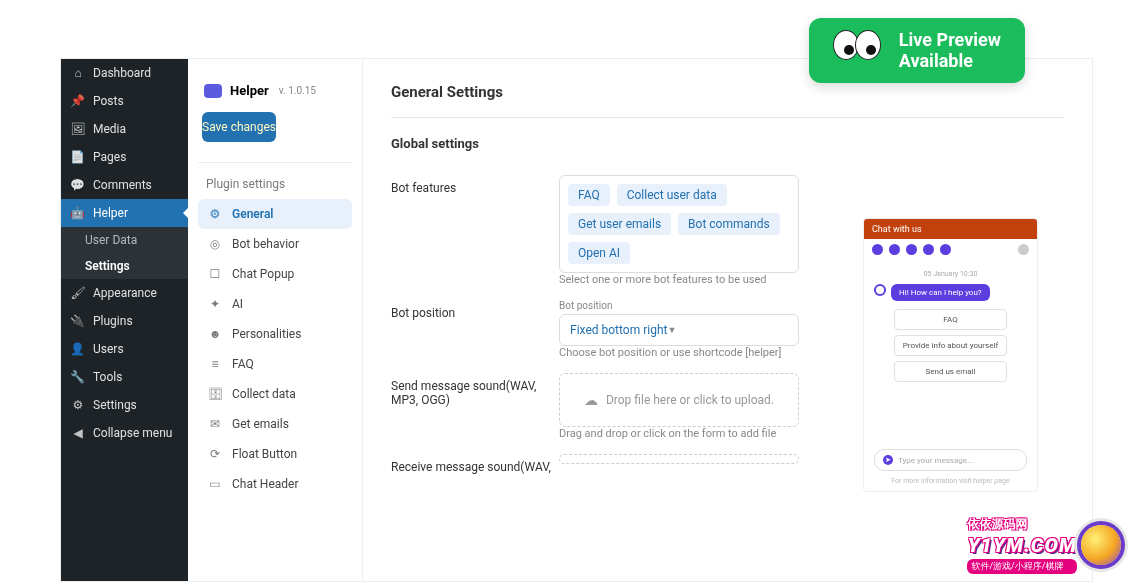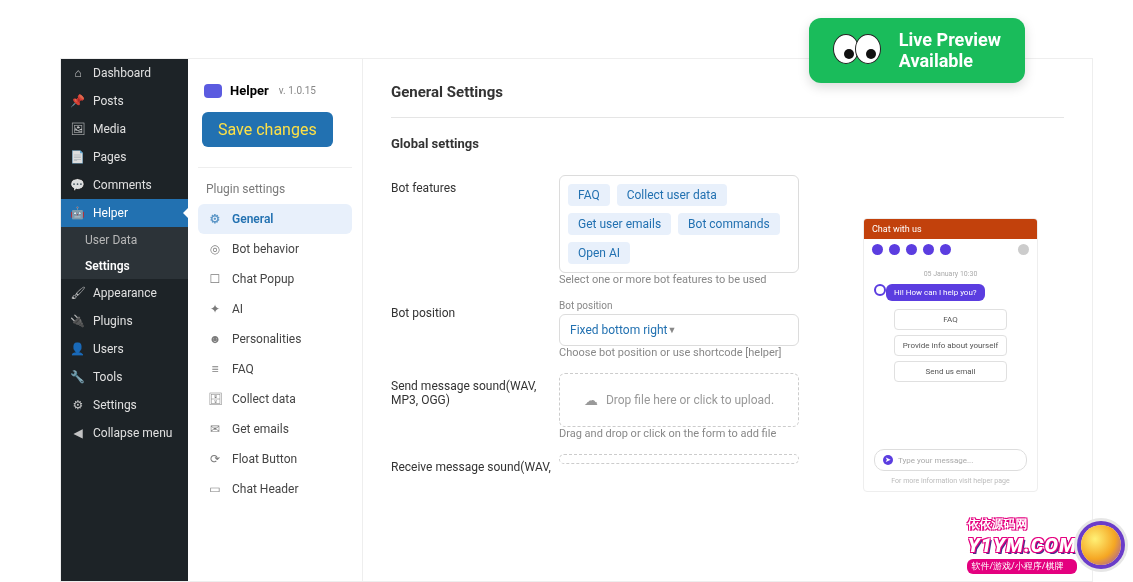--- a/index.html
+++ b/index.html
@@ -1,39 +1,39 @@
 <!DOCTYPE html>
 <html><head>
 <meta charset="utf-8">
 <style>
 * { box-sizing: border-box; margin: 0; padding: 0; font-family: -apple-system, BlinkMacSystemFont, "Segoe UI", Roboto, sans-serif; }
 body { background: #fff; width: 1133px; height: 582px; position: relative; overflow: hidden; }
 
-.live-preview { position: absolute; top: 18px; right: 108px; background: #1abc5b; color: #fff; border-radius: 12px; padding: 12px 24px; display: flex; align-items: center; gap: 18px; z-index: 100; box-shadow: 0 4px 12px rgba(0,0,0,0.15); }
+.live-preview { position: absolute; top: 18px; right: 108px; background: #1abc5b; color: #fff; border-radius: 12px; padding: 12px 24px; display: flex; align-items: flex-start; gap: 18px; z-index: 100; box-shadow: 0 4px 12px rgba(0,0,0,0.15); }
 .live-preview .eyes { position: relative; width: 48px; height: 34px; }
 .eye { position: absolute; width: 26px; height: 30px; background: #fff; border-radius: 50%; border: 1px solid #222; }
 .eye.l { left: 0; } .eye.r { right: 0; }
 .pupil { width: 10px; height: 10px; background: #111; border-radius: 50%; position: absolute; top: 14px; right: 4px; }
 .live-preview .lp-text { font-weight: 700; font-size: 18px; line-height: 1.15; }
 
 .wp-admin { position: absolute; top: 58px; left: 60px; width: 1033px; height: 524px; display: flex; background: #fff; border: 1px solid #eee; overflow: hidden; }
 
 .wp-sidebar { width: 127px; background: #1d2327; color: #f0f0f1; font-size: 12px; display: flex; flex-direction: column; }
 .wp-item { display: flex; align-items: center; padding: 7px 10px; gap: 8px; cursor: pointer; color: #e0e0e0; }
 .wp-item.active { background: #2271b1; color: #fff; position: relative; }
 .wp-item.active::after { content: ""; position: absolute; right: -1px; top: 50%; transform: translateY(-50%); border: 6px solid transparent; border-right-color: #fff; }
 .wp-ico { width: 14px; height: 14px; display: inline-flex; align-items: center; justify-content: center; font-size: 12px; opacity: 0.85; }
 .wp-sub { background: #2c3338; padding: 6px 10px 6px 24px; font-size: 12px; color: #b7b7b7; }
 .wp-sub.sel { color: #fff; font-weight: 600; }
 
 .plugin-sidebar { width: 175px; background: #fff; border-right: 1px solid #eee; padding: 18px 10px; }
 .plugin-hdr { display: flex; align-items: center; gap: 8px; font-weight: 700; font-size: 13px; padding: 6px 6px 14px; }
 .plugin-hdr .robot { width: 18px; height: 14px; background: #5b5be0; border-radius: 4px; position: relative; }
 .plugin-hdr .ver { font-weight: 400; font-size: 10px; color: #888; margin-left: 2px; }
-.save-btn { background: #2271b1; color: #fde047; border: none; border-radius: 6px; padding: 8px 16px; font-size: 16px; cursor: pointer; margin: 0 4px 14px; }
+.save-btn { background: #2271b1; color: #fef9c3; border: none; border-radius: 6px; padding: 8px 0; font-size: 12px; cursor: pointer; margin: 0 4px 14px; }
 .ps-sep { border-top: 1px solid #eee; margin: 6px 0; }
 .ps-heading { font-size: 12px; color: #7a7a7a; padding: 8px 8px; }
 .ps-item { display: flex; align-items: center; gap: 10px; padding: 8px 10px; font-size: 12px; color: #444; border-radius: 6px; cursor: pointer; }
 .ps-item.active { background: #e8f0fb; color: #2271b1; font-weight: 600; }
 .ps-ico { width: 14px; text-align: center; opacity: 0.7; font-size: 12px; }
 
 .content { flex: 1; padding: 24px 28px; color: #333; overflow: hidden; }
 .content h1 { font-size: 15px; font-weight: 700; margin-bottom: 16px; }
 .hr { border-top: 1px solid #e5e5e5; margin: 6px 0 18px; }
 .content h2 { font-size: 13px; font-weight: 700; margin-bottom: 24px; }
@@ -50,21 +50,21 @@
 .drop { border: 1px dashed #ccc; border-radius: 6px; padding: 18px 10px; text-align: center; color: #999; font-size: 12px; display: flex; align-items: center; justify-content: center; gap: 8px; cursor: pointer; }
 .cloud-ico { font-size: 14px; }
 
 .preview { position: absolute; top: 218px; right: 95px; width: 175px; background: #fff; border: 1px solid #eee; border-radius: 4px; overflow: hidden; font-size: 9px; z-index: 50; }
 .pv-hdr { background: #c2410c; color: #fff; padding: 5px 8px; font-size: 9px; }
 .pv-soc { padding: 5px 8px; display: flex; gap: 6px; }
 .soc { width: 11px; height: 11px; border-radius: 50%; background: #5b3de0; }
 .soc.grey { background: #ccc; margin-left: auto; }
 .pv-body { padding: 10px 10px 12px; }
 .pv-time { font-size: 7px; color: #aaa; text-align: center; margin-bottom: 6px; }
-.pv-msg { display: flex; align-items: flex-start; margin-bottom: 8px; }
+.pv-msg { display: flex; gap: 5px; align-items: flex-start; margin-bottom: 8px; }
 .pv-ava { width: 12px; height: 12px; border: 2px solid #5b3de0; border-radius: 50%; flex-shrink: 0; }
 .pv-bub { background: #5b3de0; color: #fff; padding: 4px 8px; border-radius: 6px; font-size: 8px; }
 .pv-opt { border: 1px solid #e0e0e0; border-radius: 4px; padding: 5px; text-align: center; font-size: 8px; margin: 5px 20px; color: #555; }
 .pv-inp { margin: 50px 10px 6px; border: 1px solid #ddd; border-radius: 10px; padding: 5px 8px; display: flex; align-items: center; gap: 5px; }
 .pv-arrow { width: 10px; height: 10px; background: #5b3de0; border-radius: 50%; display: flex; align-items: center; justify-content: center; color: #fff; font-size: 7px; }
 .pv-ph { color: #aaa; font-size: 8px; }
 .pv-ft { text-align: center; font-size: 7px; color: #bbb; padding-bottom: 6px; }
 
 .watermark { position: absolute; right: 12px; bottom: 8px; z-index: 200; display: flex; align-items: center; gap: 4px; }
 .wm-txt { color: #fff; font-weight: 900; font-size: 20px; font-style: italic; text-shadow: -1px -1px 0 #e4007f, 1px -1px 0 #e4007f, -1px 1px 0 #e4007f, 1px 1px 0 #e4007f, 2px 2px 0 #4a2c8f; letter-spacing: 1px; }

